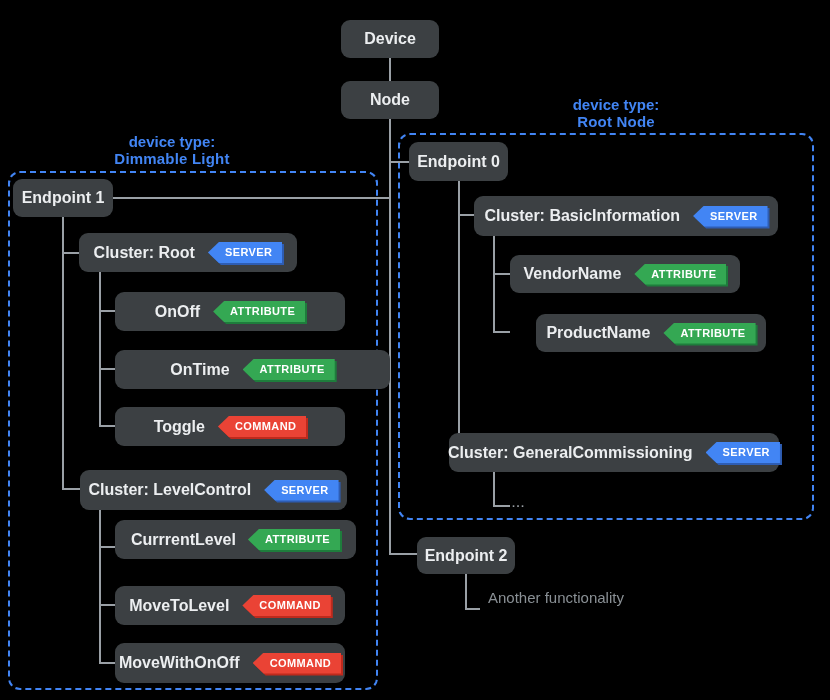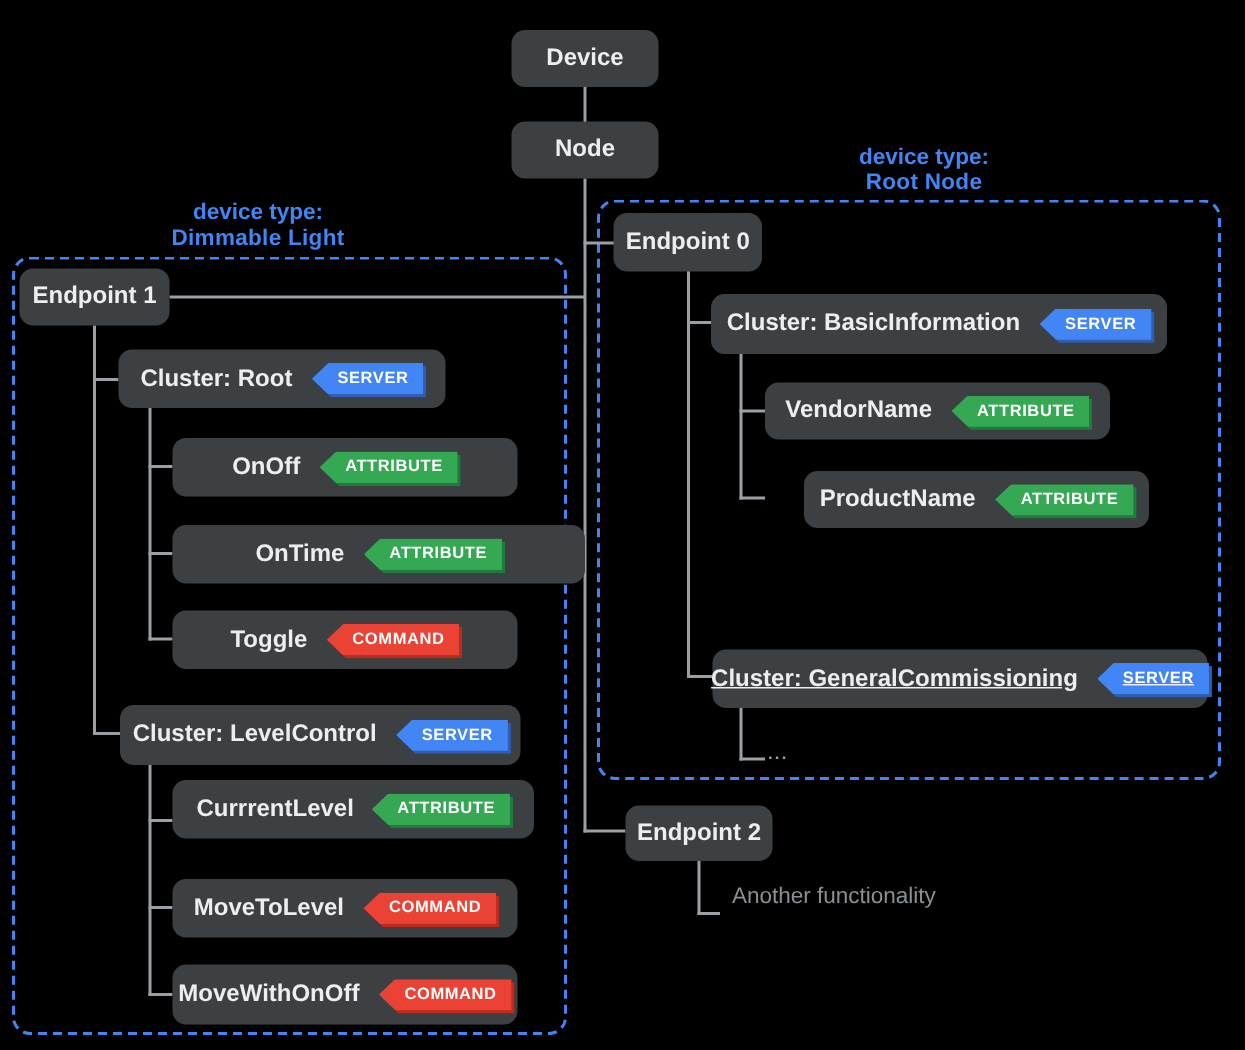--- a/index.html
+++ b/index.html
@@ -104,21 +104,21 @@
       <span class="badge-face">ATTRIBUTE</span>
     </span>
   </div>
   <div class="box" style="left:510px;top:314px;width:230px;height:38px;margin-left:26px;">
     <span>ProductName</span>
     <span class="badge b-green">
       <span class="badge-sh"></span>
       <span class="badge-face">ATTRIBUTE</span>
     </span>
   </div>
-  <div class="box" style="left:475px;top:433px;width:330px;height:39px;text-decoration:underline;">
+  <div class="box" style="left:449px;top:433px;width:330px;height:39px;">
     <span>Cluster: GeneralCommissioning</span>
     <span class="badge b-blue">
       <span class="badge-sh"></span>
       <span class="badge-face">SERVER</span>
     </span>
   </div>
   <div class="dots" style="left:512px;top:497px;">...</div>
 
   <div class="box" style="left:13px;top:179px;width:100px;height:38px;">
     <span>Endpoint 1</span>

